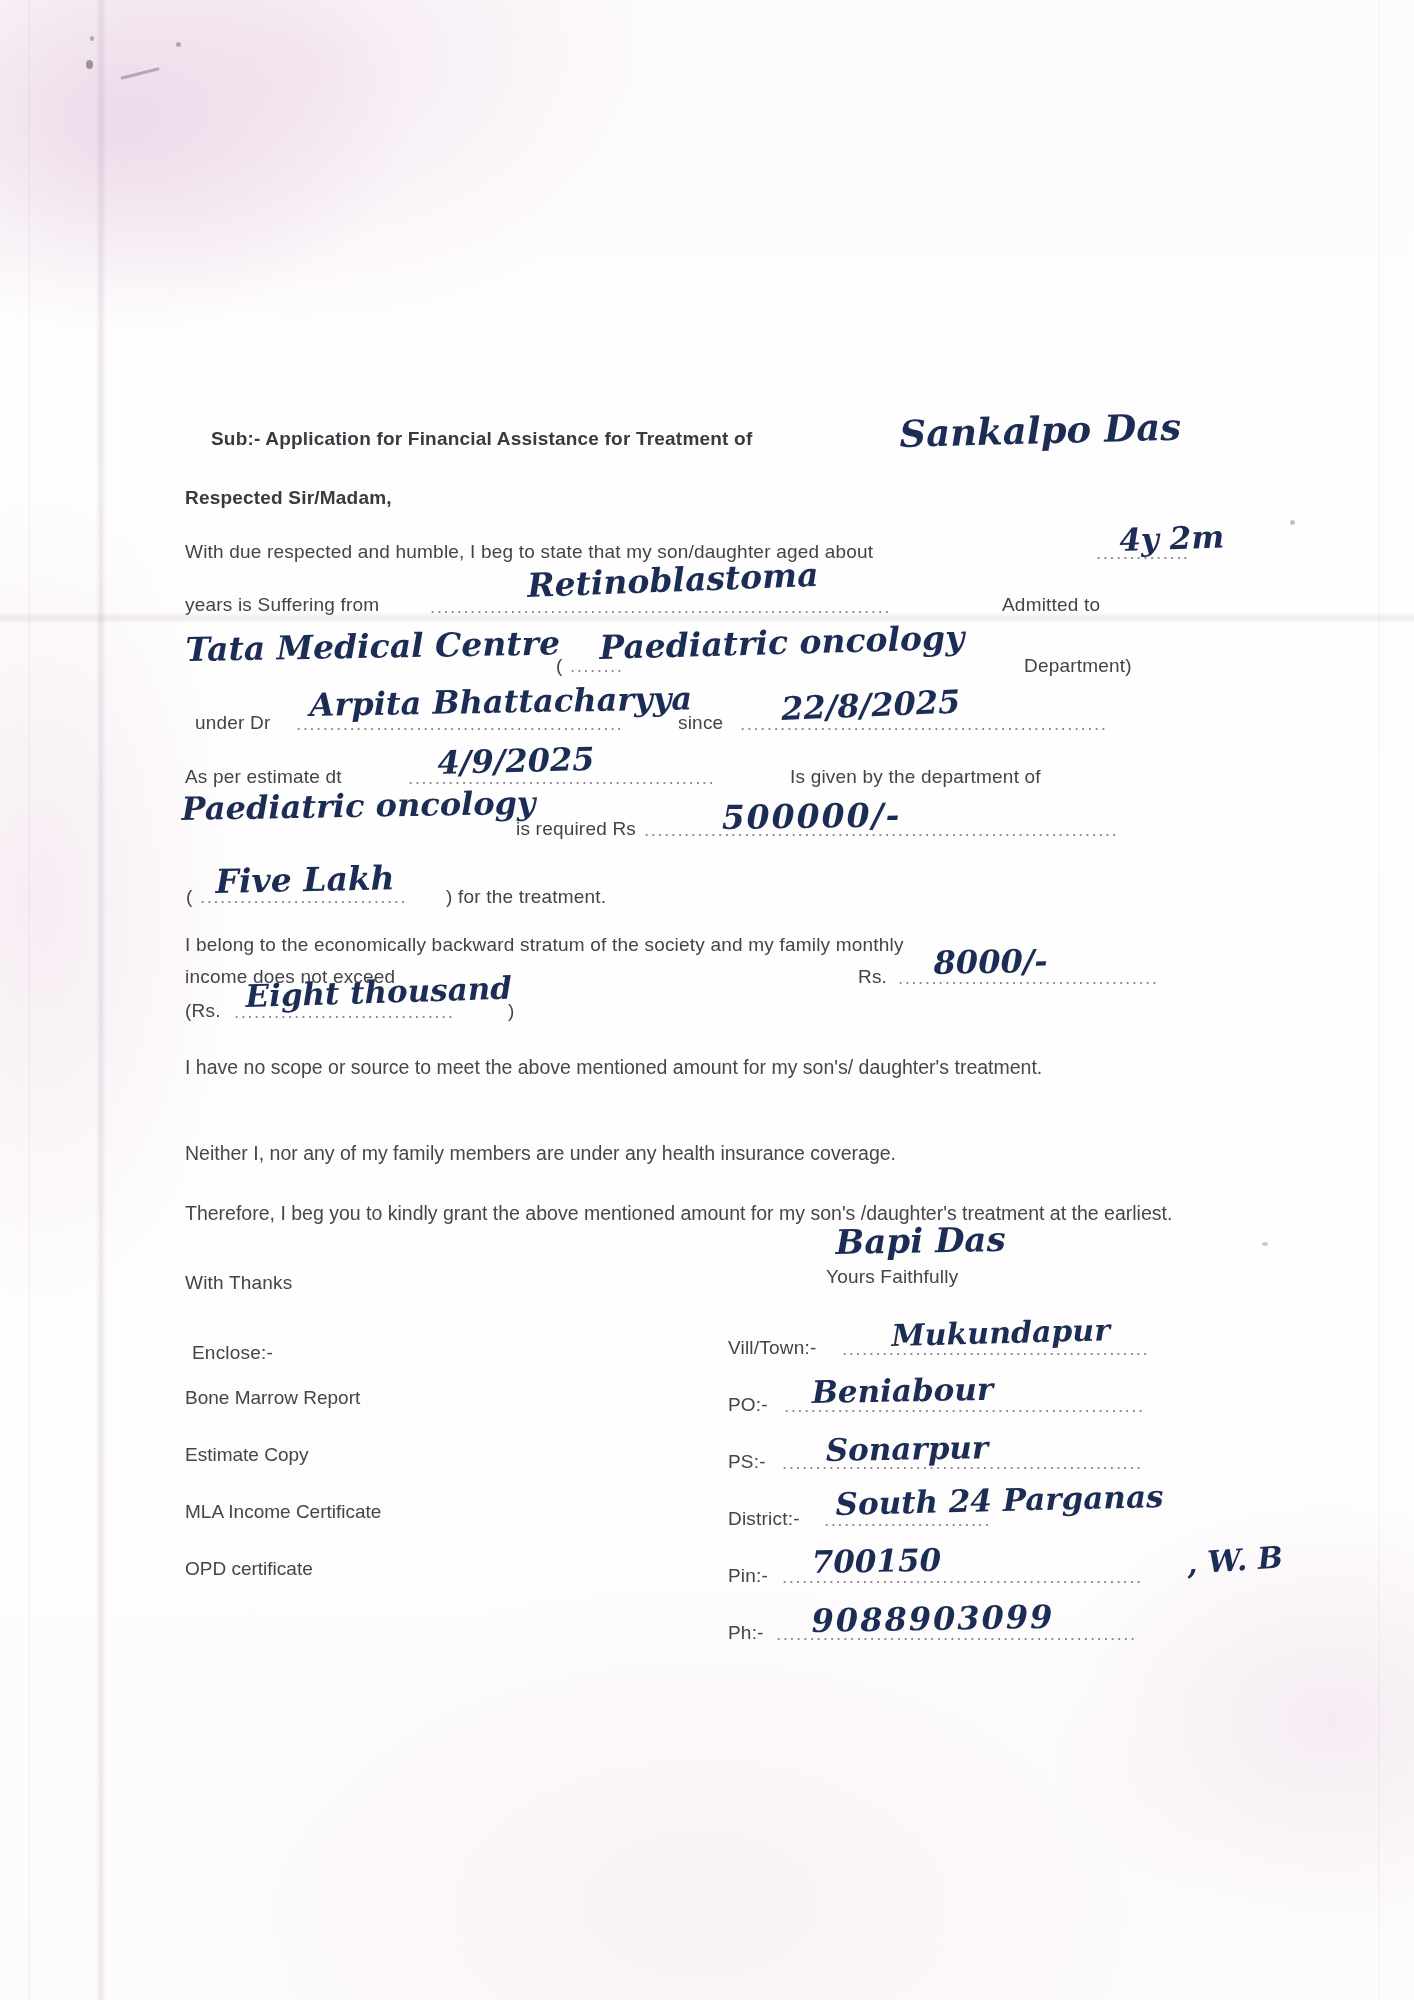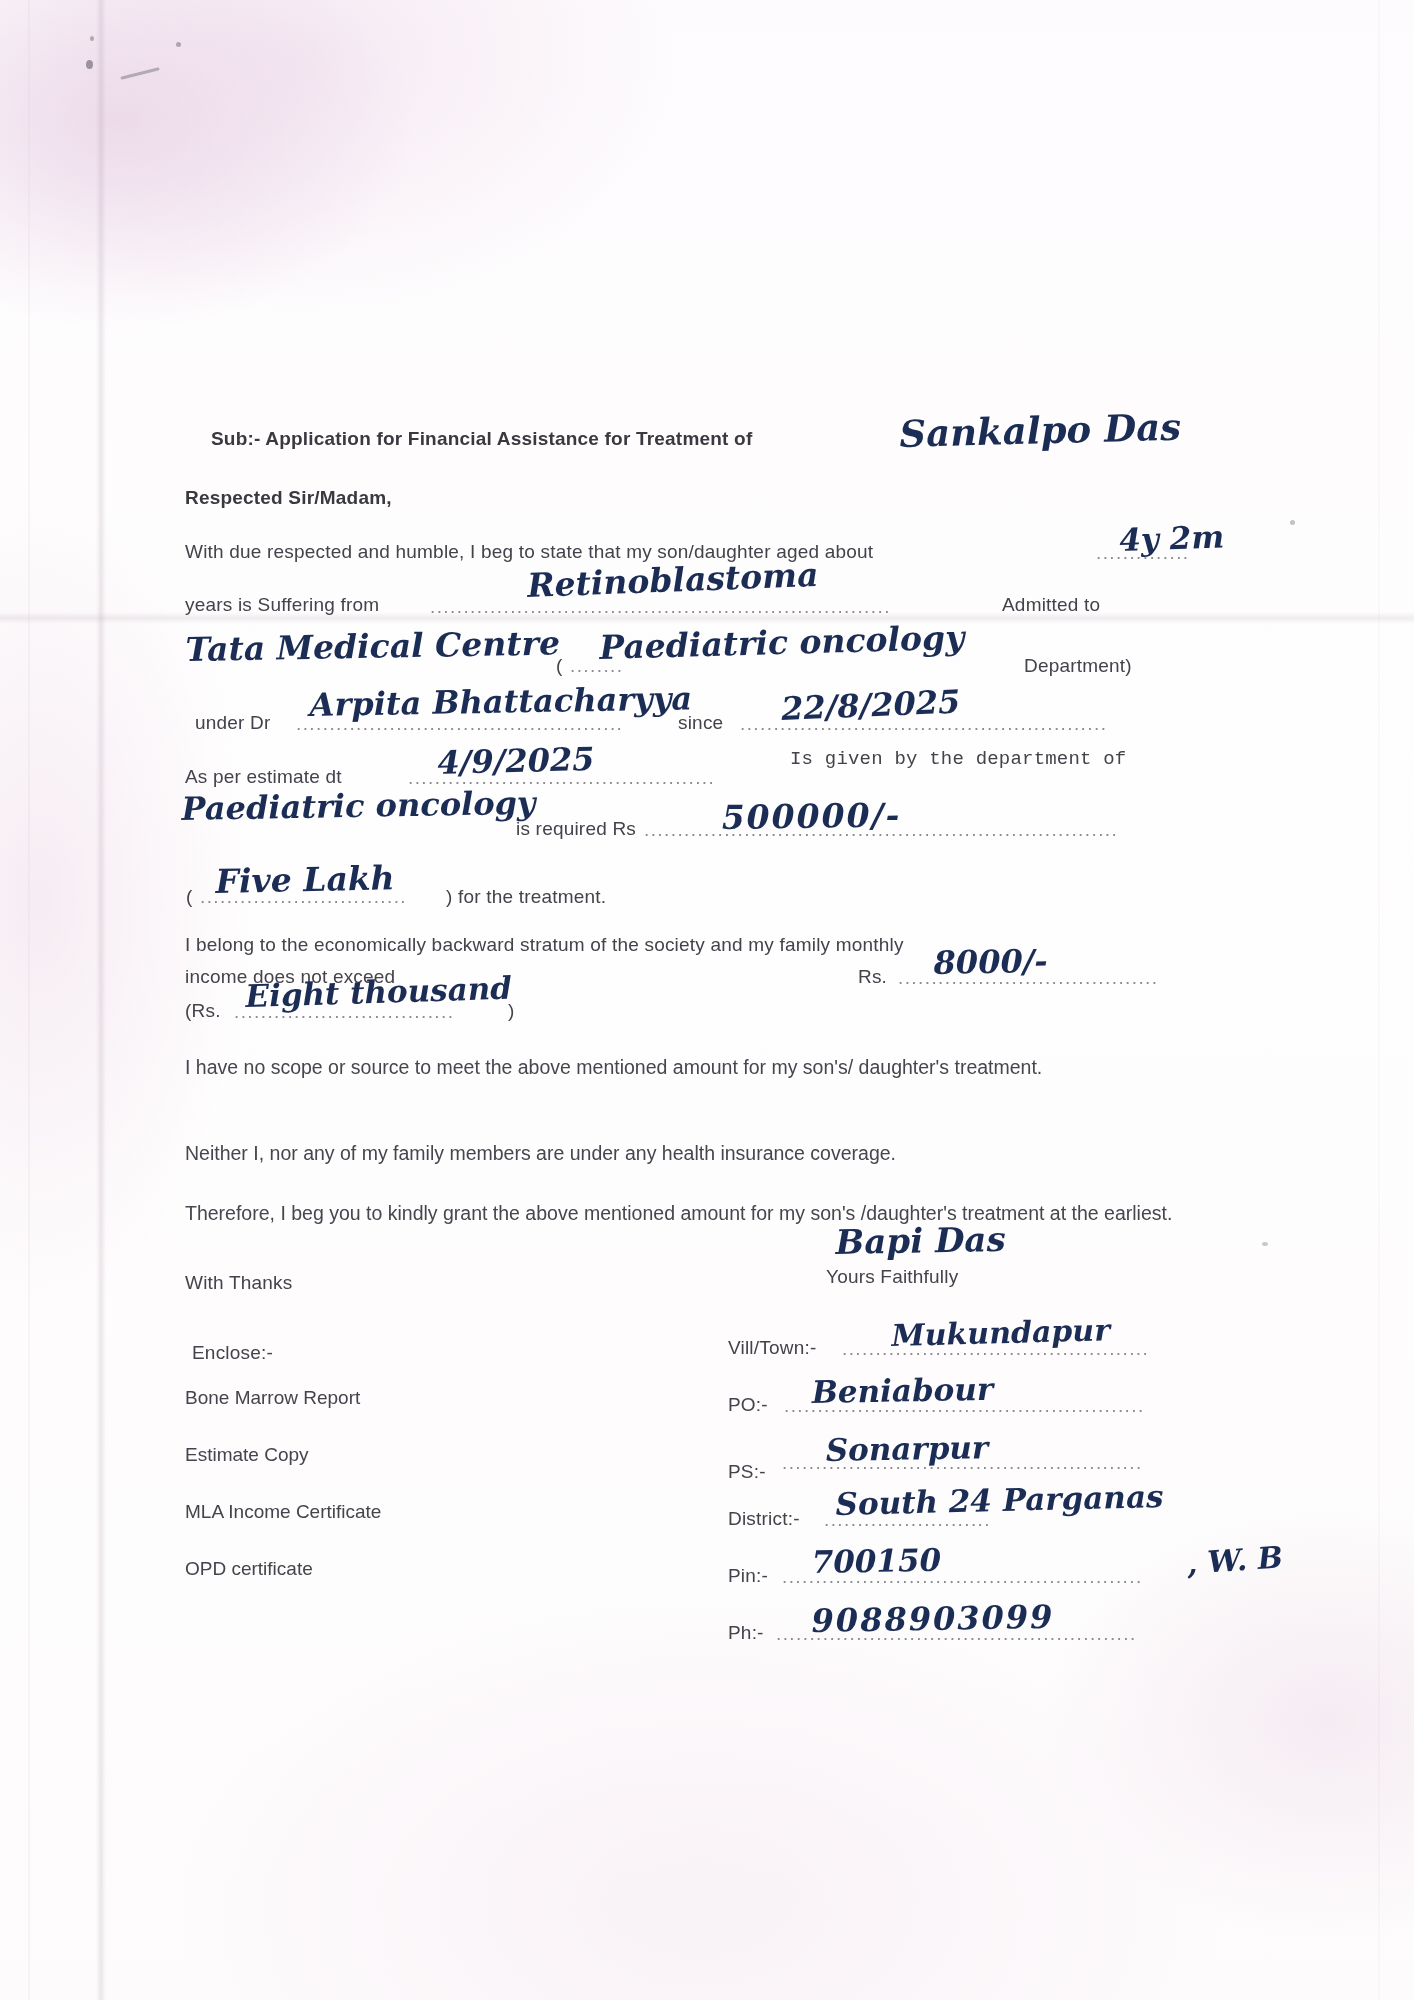--- a/index.html
+++ b/index.html
@@ -124,21 +124,21 @@
 <div class="print" style="left:195px; top:712px;">under  Dr</div>
 <div class="dots" style="left:296px; top:713px; width:380px;">.................................................</div>
 <div class="hand" style="left:310px; top:686px; font-size:32px; transform:rotate(-1deg);">Arpita Bhattacharyya</div>
 <div class="print" style="left:678px; top:712px;">since</div>
 <div class="dots" style="left:740px; top:713px; width:420px;">.......................................................</div>
 <div class="hand" style="left:782px; top:690px; font-size:32px; transform:rotate(-2.4deg);">22/8/2025</div>
 
 <div class="print" style="left:185px; top:766px;">As per estimate dt</div>
 <div class="dots" style="left:408px; top:767px; width:360px;">..............................................</div>
 <div class="hand" style="left:438px; top:744px; font-size:32px; transform:rotate(-1.5deg);">4/9/2025</div>
-<div class="print" style="left:790px; top:748px;font-family:Liberation Mono, monospace;">Is given by the department of</div>
+<div class="print" style="left:790px; top:766px;">Is given by the department of</div>
 
 <div class="hand" style="left:182px; top:790px; font-size:32px; transform:rotate(-1deg);">Paediatric oncology</div>
 <div class="print" style="left:516px; top:818px;">is required Rs</div>
 <div class="dots" style="left:644px; top:819px; width:540px;">.......................................................................</div>
 <div class="hand" style="left:722px; top:798px; font-size:33px; transform:rotate(-0.8deg); letter-spacing:2px;">500000/-</div>
 
 <div class="print" style="left:186px; top:886px;">(</div>
 <div class="dots" style="left:200px; top:886px; width:240px;">...............................</div>
 <div class="hand" style="left:216px; top:862px; font-size:33px; transform:rotate(-1.2deg);">Five Lakh</div>
 <div class="print" style="left:446px; top:886px;">) for the treatment.</div>
@@ -172,21 +172,21 @@
 <div class="print" style="left:826px; top:1266px;">Yours Faithfully</div>
 
 <div class="print" style="left:728px; top:1337px;">Vill/Town:-</div>
 <div class="dots" style="left:842px; top:1338px; width:360px;">..............................................</div>
 <div class="hand" style="left:892px; top:1318px; font-size:30px; transform:rotate(-1.5deg);">Mukundapur</div>
 
 <div class="print" style="left:728px; top:1394px;">PO:-</div>
 <div class="dots" style="left:784px; top:1395px; width:420px;">......................................................</div>
 <div class="hand" style="left:812px; top:1374px; font-size:31px; transform:rotate(-1deg);">Beniabour</div>
 
-<div class="print" style="left:728px; top:1451px;margin-top:10px;">PS:-</div>
+<div class="print" style="left:728px; top:1451px;">PS:-</div>
 <div class="dots" style="left:782px; top:1452px; width:420px;">......................................................</div>
 <div class="hand" style="left:826px; top:1432px; font-size:31px; transform:rotate(-1deg);">Sonarpur</div>
 
 <div class="print" style="left:728px; top:1508px;">District:-</div>
 <div class="dots" style="left:824px; top:1509px; width:200px;">.........................</div>
 <div class="hand" style="left:836px; top:1486px; font-size:31px; transform:rotate(-1.4deg);">South 24 Parganas</div>
 
 <div class="print" style="left:728px; top:1565px;">Pin:-</div>
 <div class="dots" style="left:782px; top:1566px; width:420px;">......................................................</div>
 <div class="hand" style="left:812px; top:1544px; font-size:31px; transform:rotate(-1deg);">700150</div>

